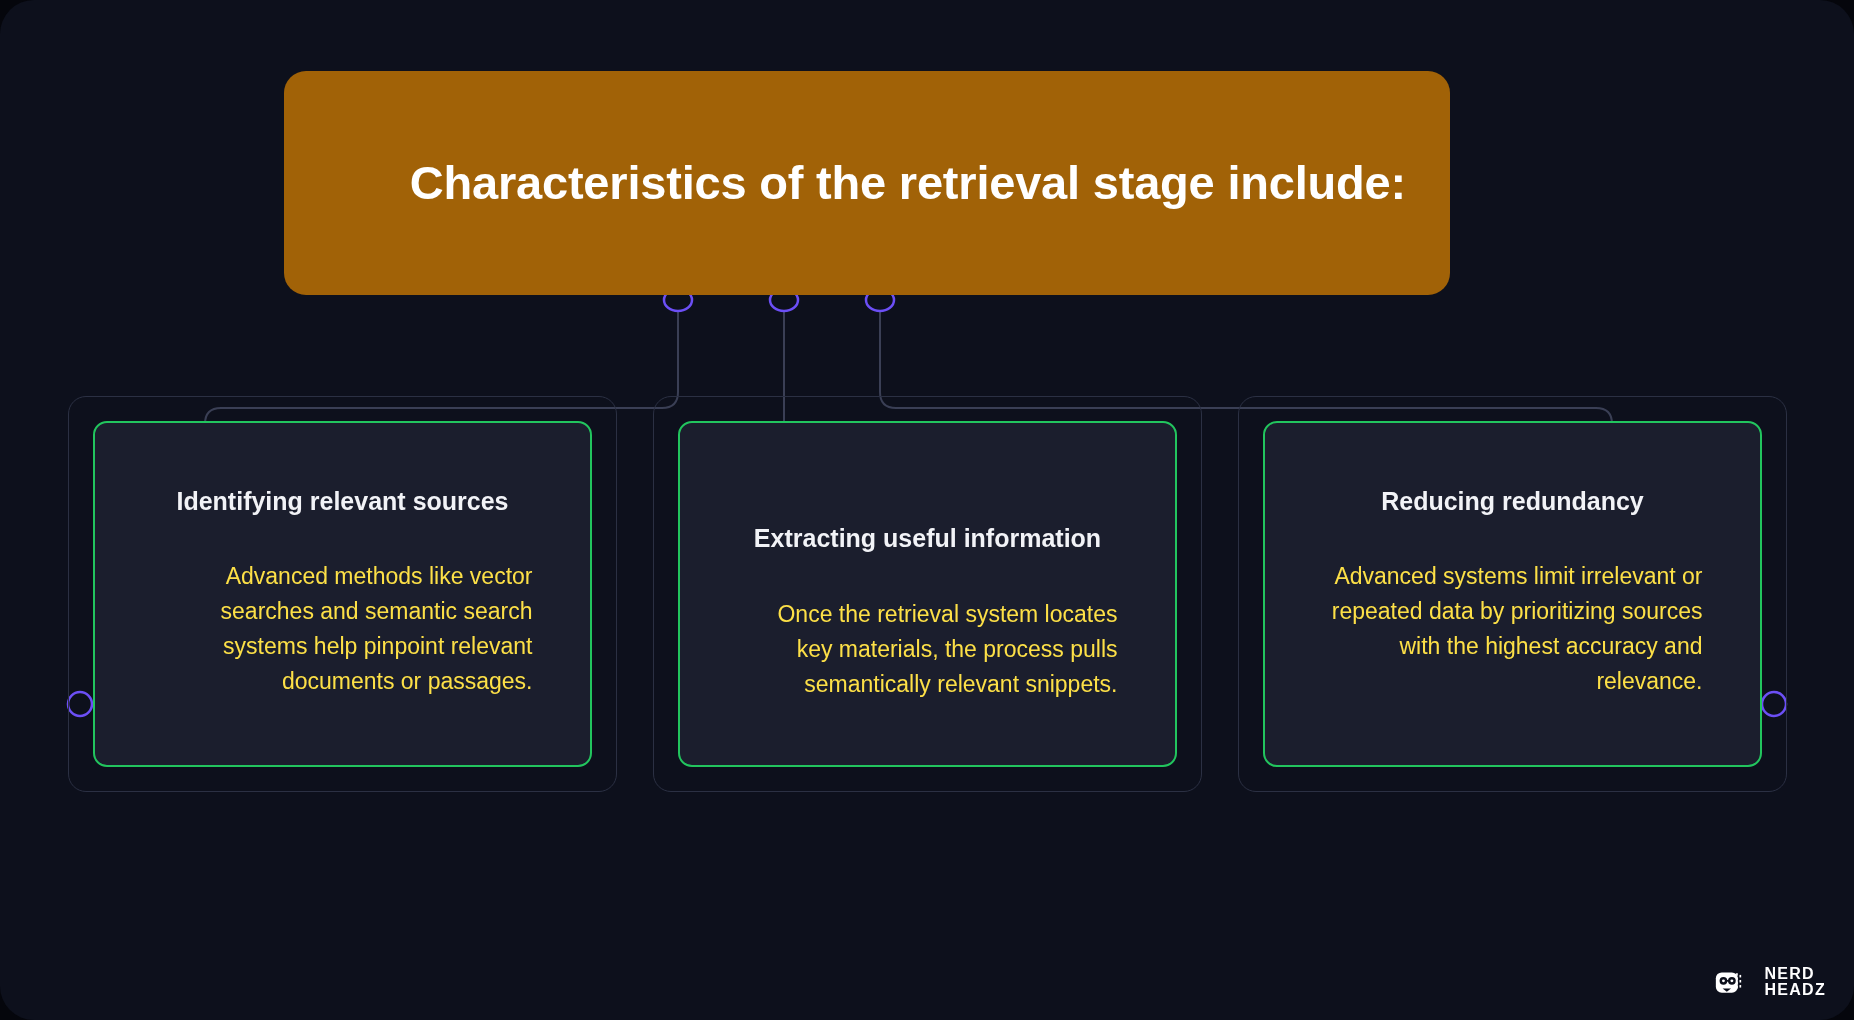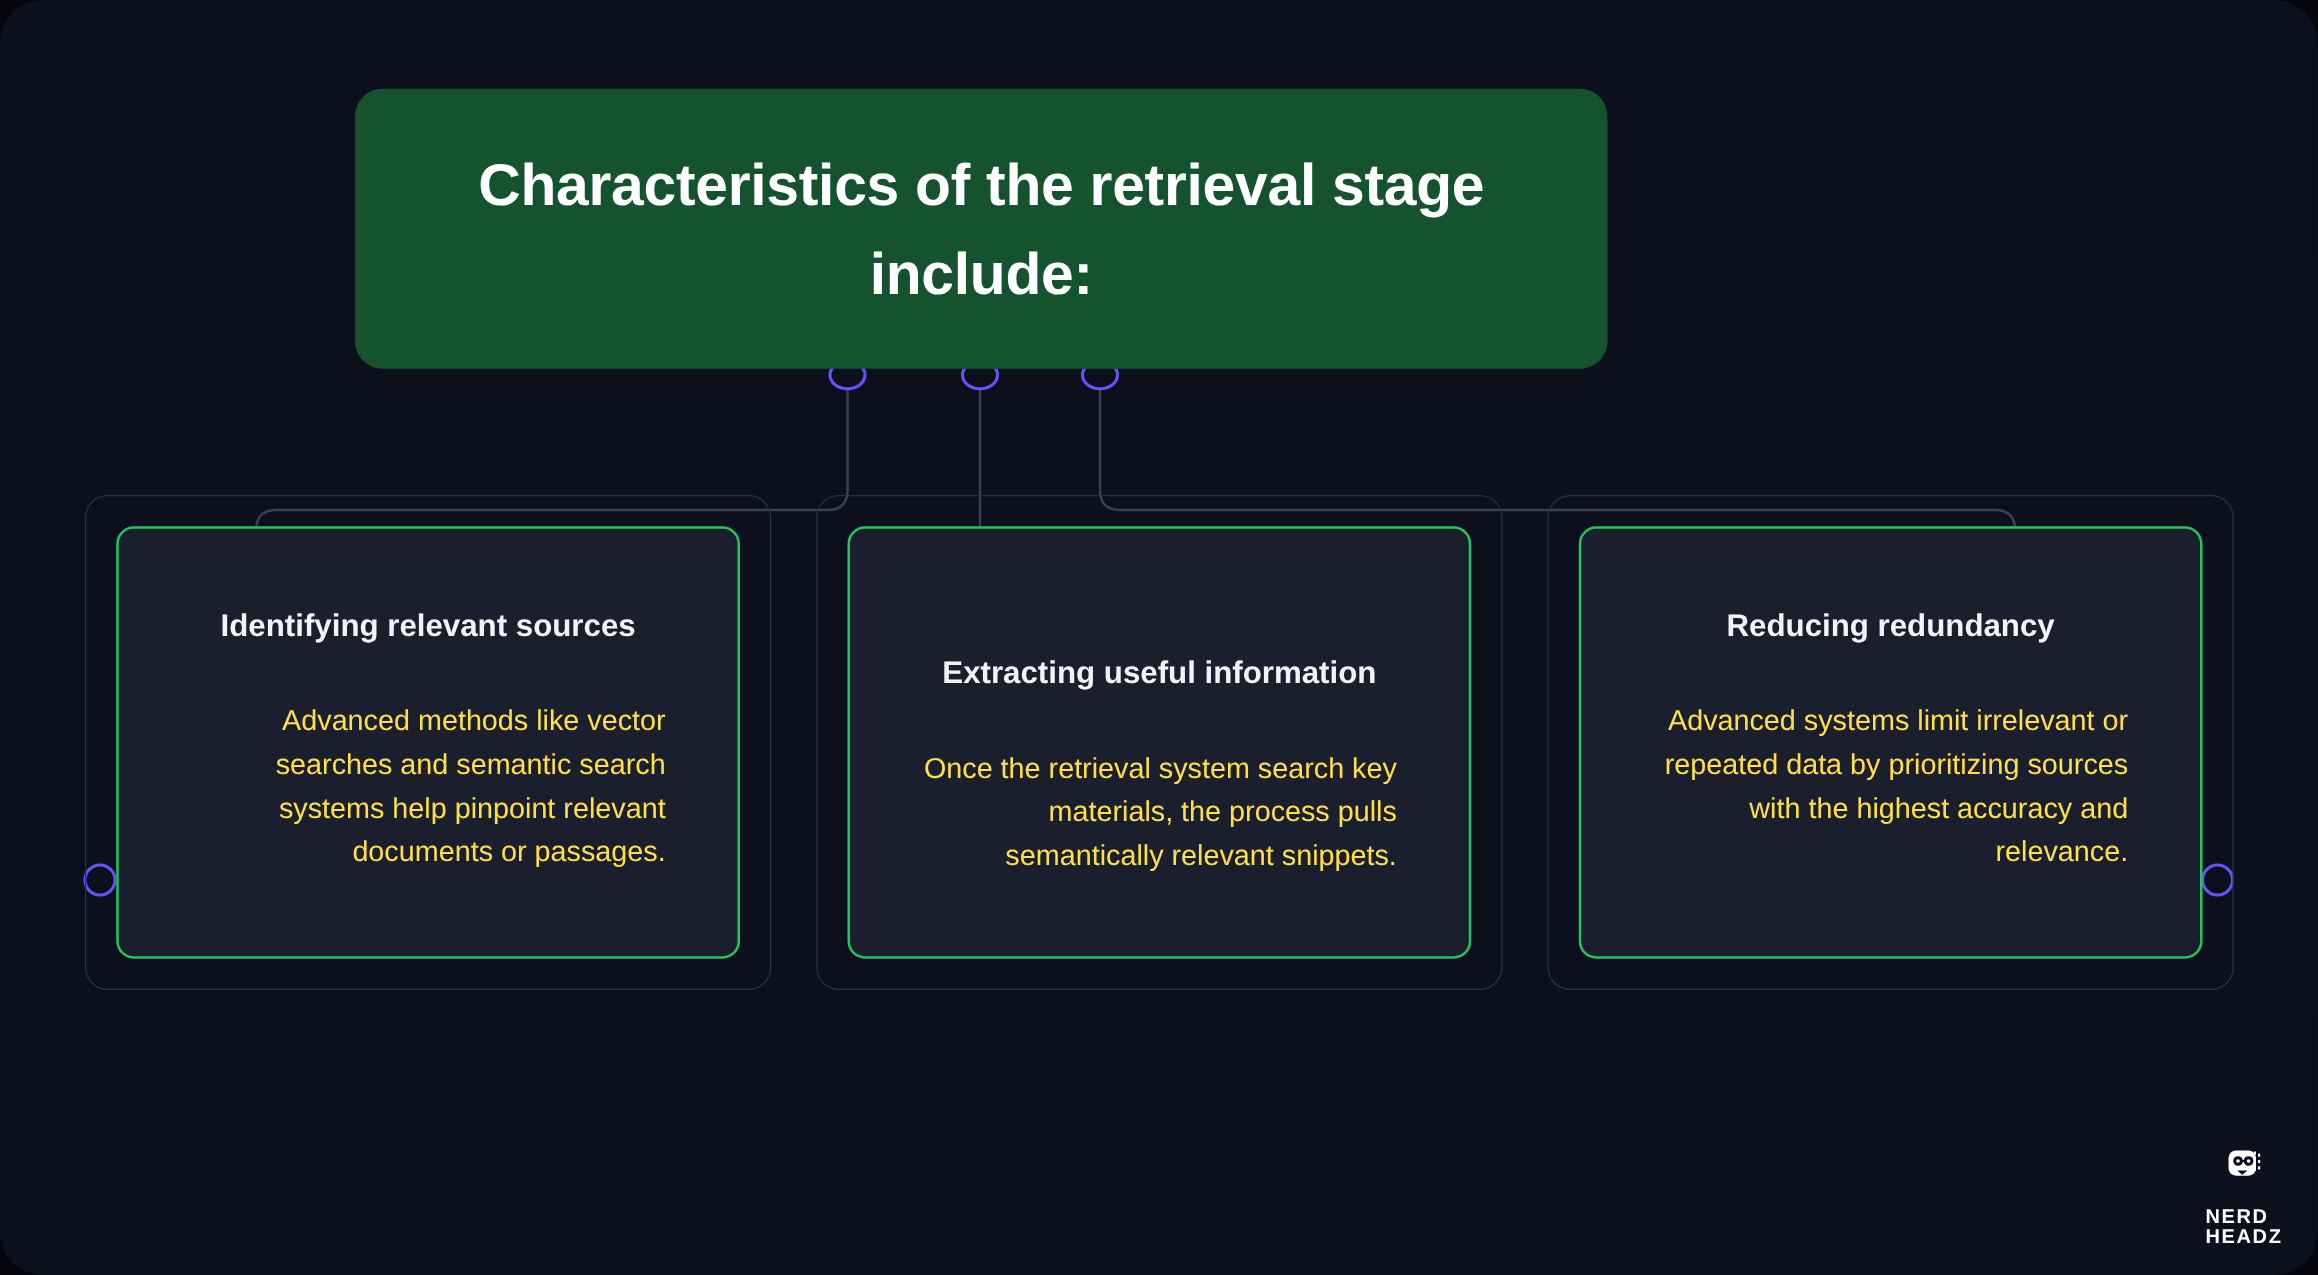--- a/index.html
+++ b/index.html
@@ -40,23 +40,23 @@
     fill: #0d101c;
     stroke: #6c4ff6;
     stroke-width: 2.5;
   }
 
   
   #header-box {
     position: absolute;
     left: 284px;
     top: 71px;
-    width: 1002px;
+    width: 1166px;
     height: 224px;
-    background: #14532d;
+    background: #a16207;
     border-radius: 22px;
     display: flex;
     align-items: center;
     justify-content: flex-end;
     box-sizing: border-box;
     padding: 0 44px;
   }
   #header-title {
     color: #ffffff;
     font-size: 47px;
@@ -119,21 +119,20 @@
   .card-outer.c3 .card-inner { padding-top: 26px; }
 
   
   #logo {
     position: absolute;
     right: 28px;
     bottom: 22px;
     display: flex;
     align-items: center;
     gap: 22px;
-    flex-direction: column;
   }
   #logo-mark {
     width: 27px;
     height: 27px;
     display: block;
   }
   #logo-words {
     display: flex;
     flex-direction: column;
     line-height: 1.0;
@@ -179,21 +178,21 @@
     <div class="card-outer c1">
       <div class="card-inner">
         <div class="card-title">Identifying relevant sources</div>
         <div class="card-body">Advanced methods like vector searches and semantic search systems help pinpoint relevant documents or passages.</div>
       </div>
     </div>
 
     <div class="card-outer c2">
       <div class="card-inner">
         <div class="card-title">Extracting useful information</div>
-        <div class="card-body">Once the retrieval system search key materials, the process pulls semantically relevant snippets.</div>
+        <div class="card-body">Once the retrieval system locates key materials, the process pulls semantically relevant snippets.</div>
       </div>
     </div>
 
     <div class="card-outer c3">
       <div class="card-inner">
         <div class="card-title">Reducing redundancy</div>
         <div class="card-body">Advanced systems limit irrelevant or repeated data by prioritizing sources with the highest accuracy and relevance.</div>
       </div>
     </div>
 

